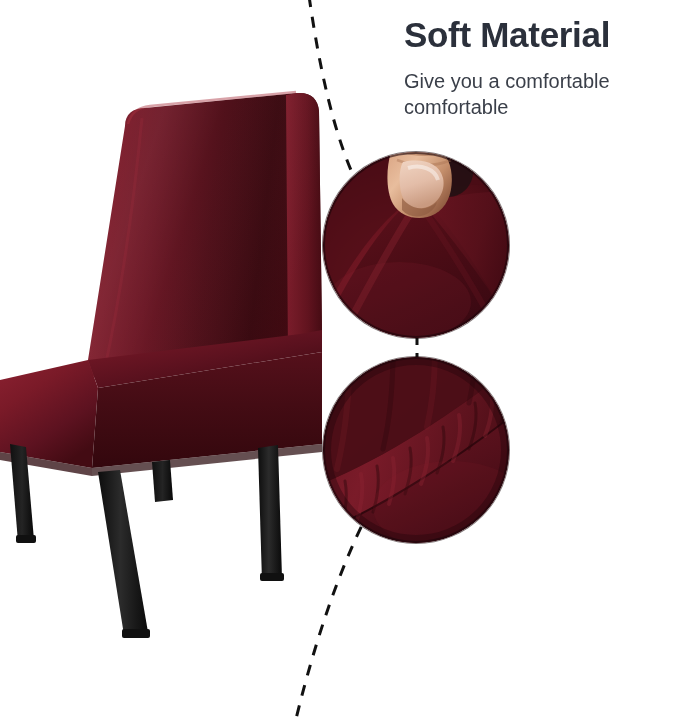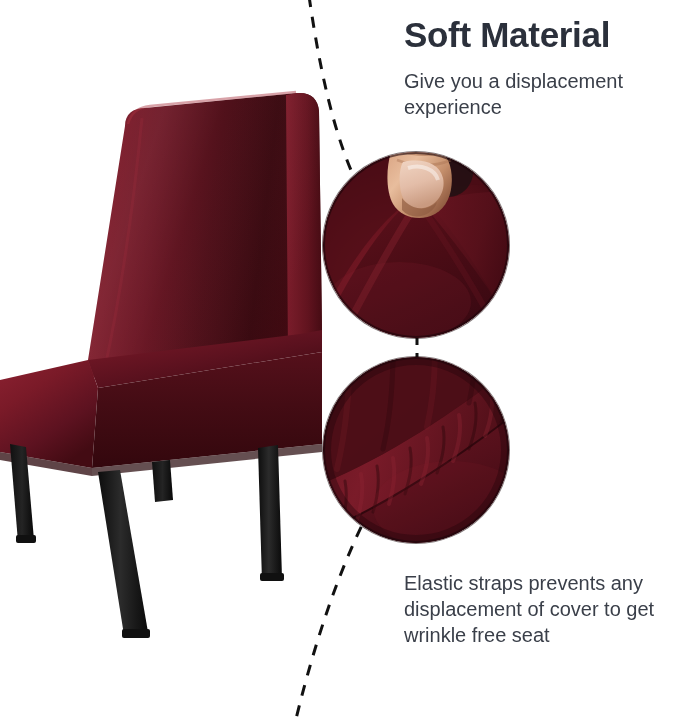--- a/index.html
+++ b/index.html
@@ -338,20 +338,19 @@
         <ellipse cx="128" cy="150" rx="78" ry="46" fill="#8a2130" opacity="0.13"></ellipse>
 
         <circle cx="93" cy="93" r="93" fill="none" stroke="#1c0409" stroke-opacity="0.35" stroke-width="16"></circle>
       </g>
       <circle cx="93" cy="93" r="92" fill="none" stroke="#1a050a" stroke-opacity="0.6" stroke-width="2"></circle>
     </svg>
   </div>
 
   <div class="text-block" id="block-soft">
     <h2 class="feature-title">Soft Material</h2>
-    <p class="feature-desc">Give you a displacement experience</p>
+    <p class="feature-desc">Give you a comfortable comfortable</p>
   </div>
 
   <div class="text-block" id="block-elastic">
-    <p class="feature-desc">Elastic straps prevents any displacement of cover to get wrinkle free seat</p>
   </div>
 
 </div>
 
 </body></html>

